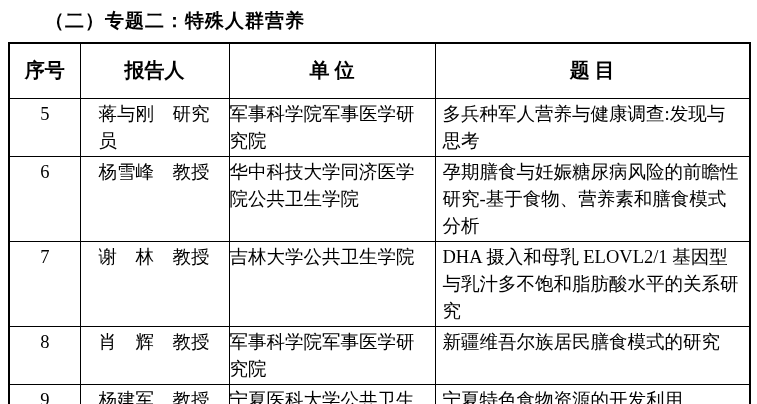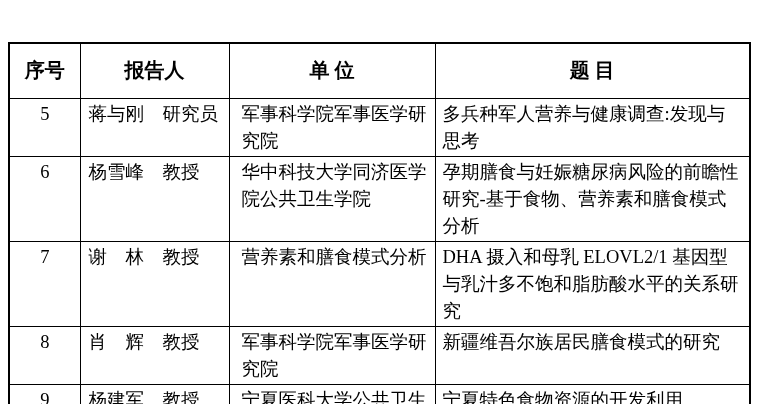--- a/index.html
+++ b/index.html
@@ -65,37 +65,38 @@
   col.c-no      { width: 71px; }
   col.c-reporter{ width: 149px; }
   col.c-unit    { width: 206px; }
   col.c-topic   { width: 315px; }
 
   td.c-no {
     text-align: center;
     padding-top: 3px;
   }
   td.c-reporter {
-    padding-left: 8px;
+    padding-left: 18px;
     padding-right: 4px;
   }
   td.c-unit {
-    padding-left: 12px;
+    padding-left: 0;
     padding-right: 8px;
   }
   td.c-topic {
     padding-left: 7px;
     padding-right: 8px;
   }
 </style>
 </head>
 <body>
 
 <div class="page">
 
+  <div class="section-title">（二）专题二：特殊人群营养</div>
 
   <table class="program">
     <colgroup>
       <col class="c-no">
       <col class="c-reporter">
       <col class="c-unit">
       <col class="c-topic">
     </colgroup>
     <thead>
       <tr>
@@ -116,21 +117,21 @@
     <tr>
       <td class="c-no">6</td>
       <td class="c-reporter">杨雪峰　教授</td>
       <td class="c-unit">华中科技大学同济医学院公共卫生学院</td>
       <td class="c-topic">孕期膳食与妊娠糖尿病风险的前瞻性研究-基于食物、营养素和膳食模式分析</td>
     </tr>
 
     <tr>
       <td class="c-no">7</td>
       <td class="c-reporter">谢　林　教授</td>
-      <td class="c-unit">营养素和膳食模式分析</td>
+      <td class="c-unit">吉林大学公共卫生学院</td>
       <td class="c-topic">DHA 摄入和母乳 ELOVL2/1 基因型与乳汁多不饱和脂肪酸水平的关系研究</td>
     </tr>
 
     <tr>
       <td class="c-no">8</td>
       <td class="c-reporter">肖　辉　教授</td>
       <td class="c-unit">军事科学院军事医学研究院</td>
       <td class="c-topic">新疆维吾尔族居民膳食模式的研究</td>
     </tr>
 

